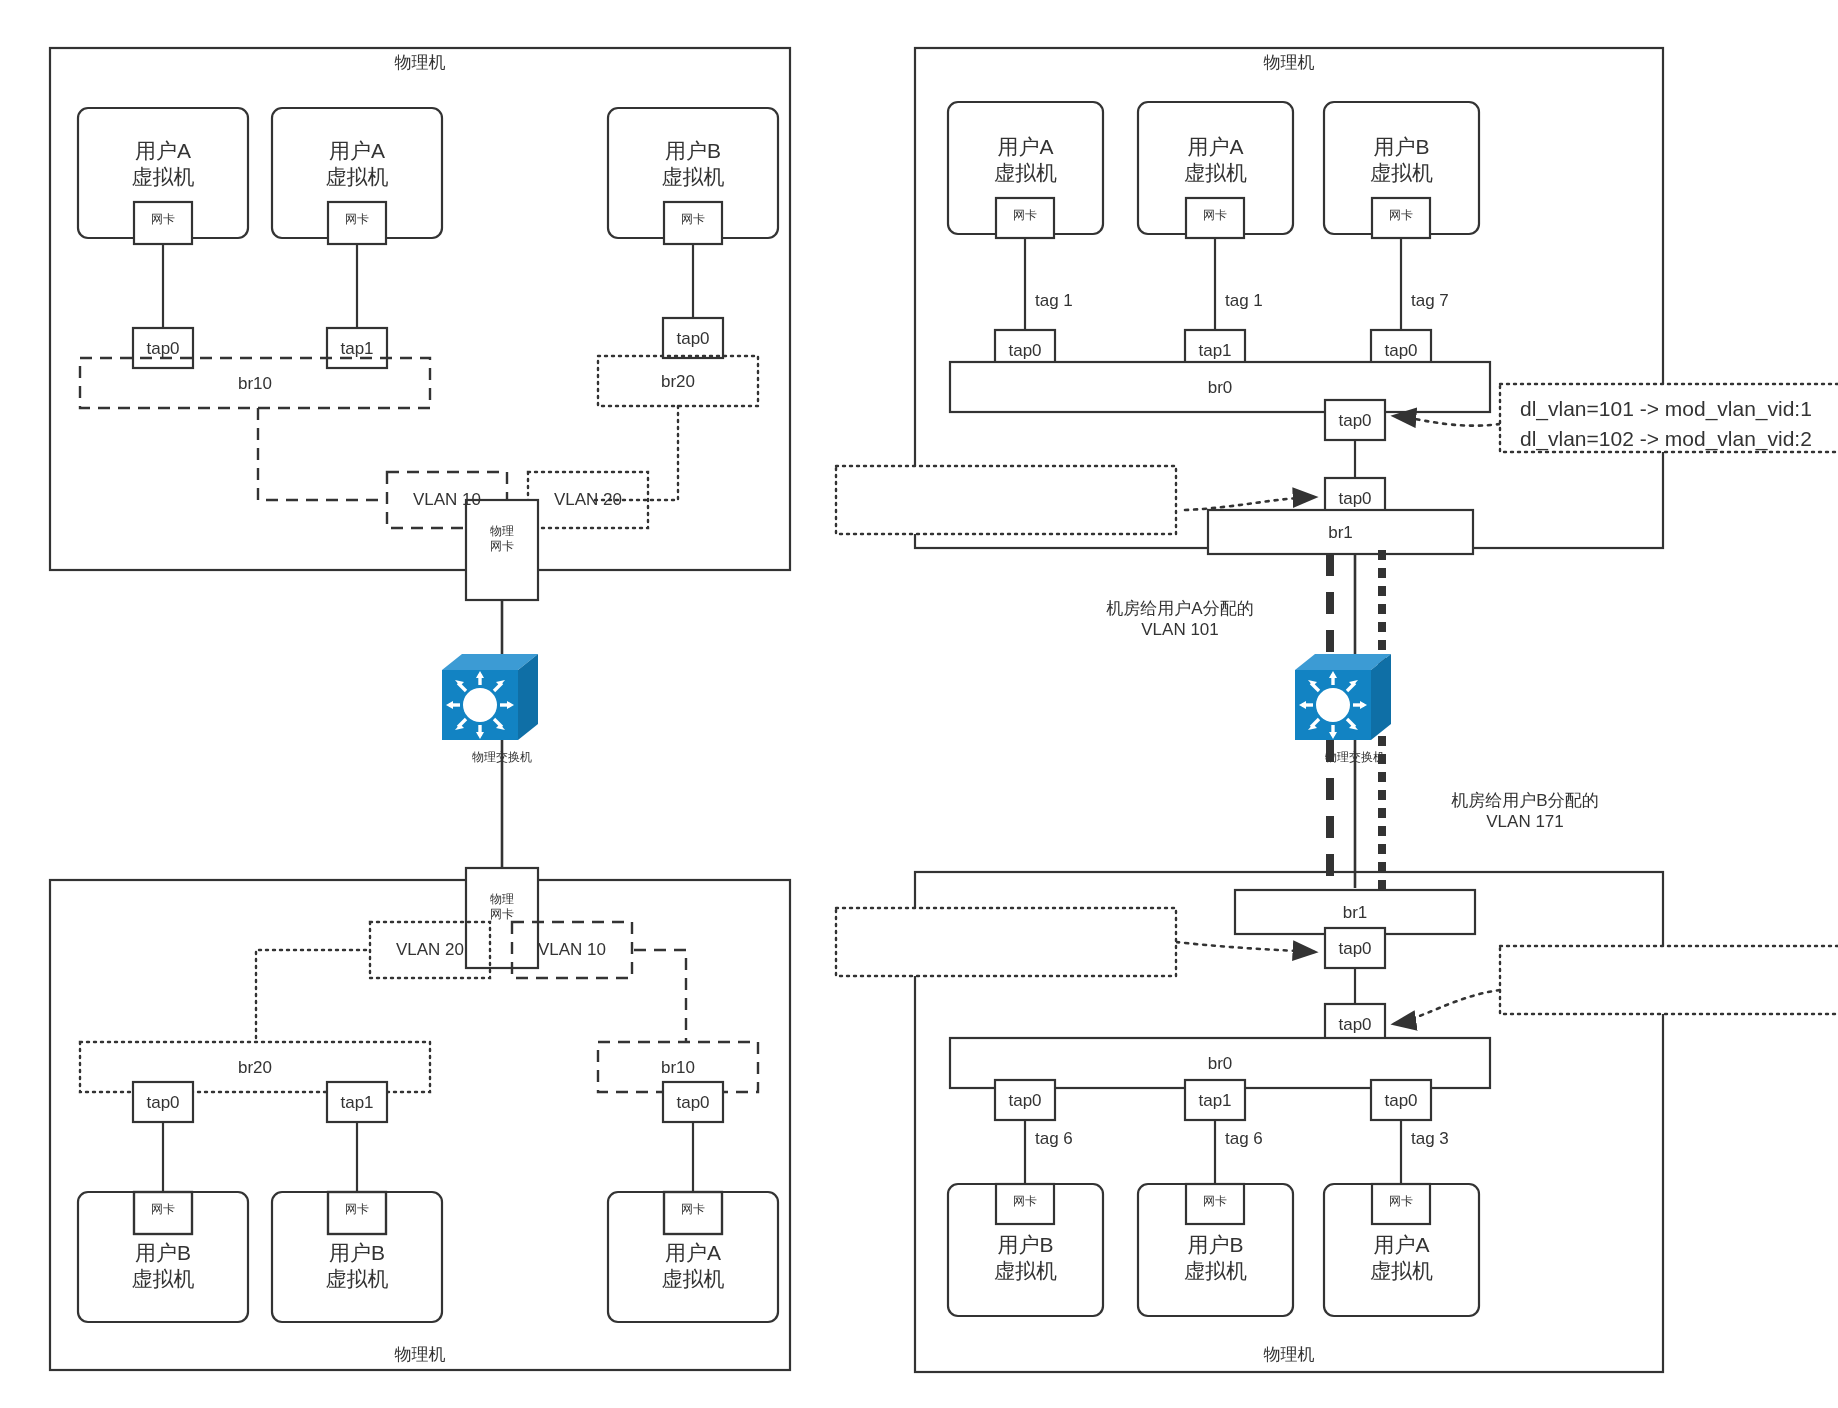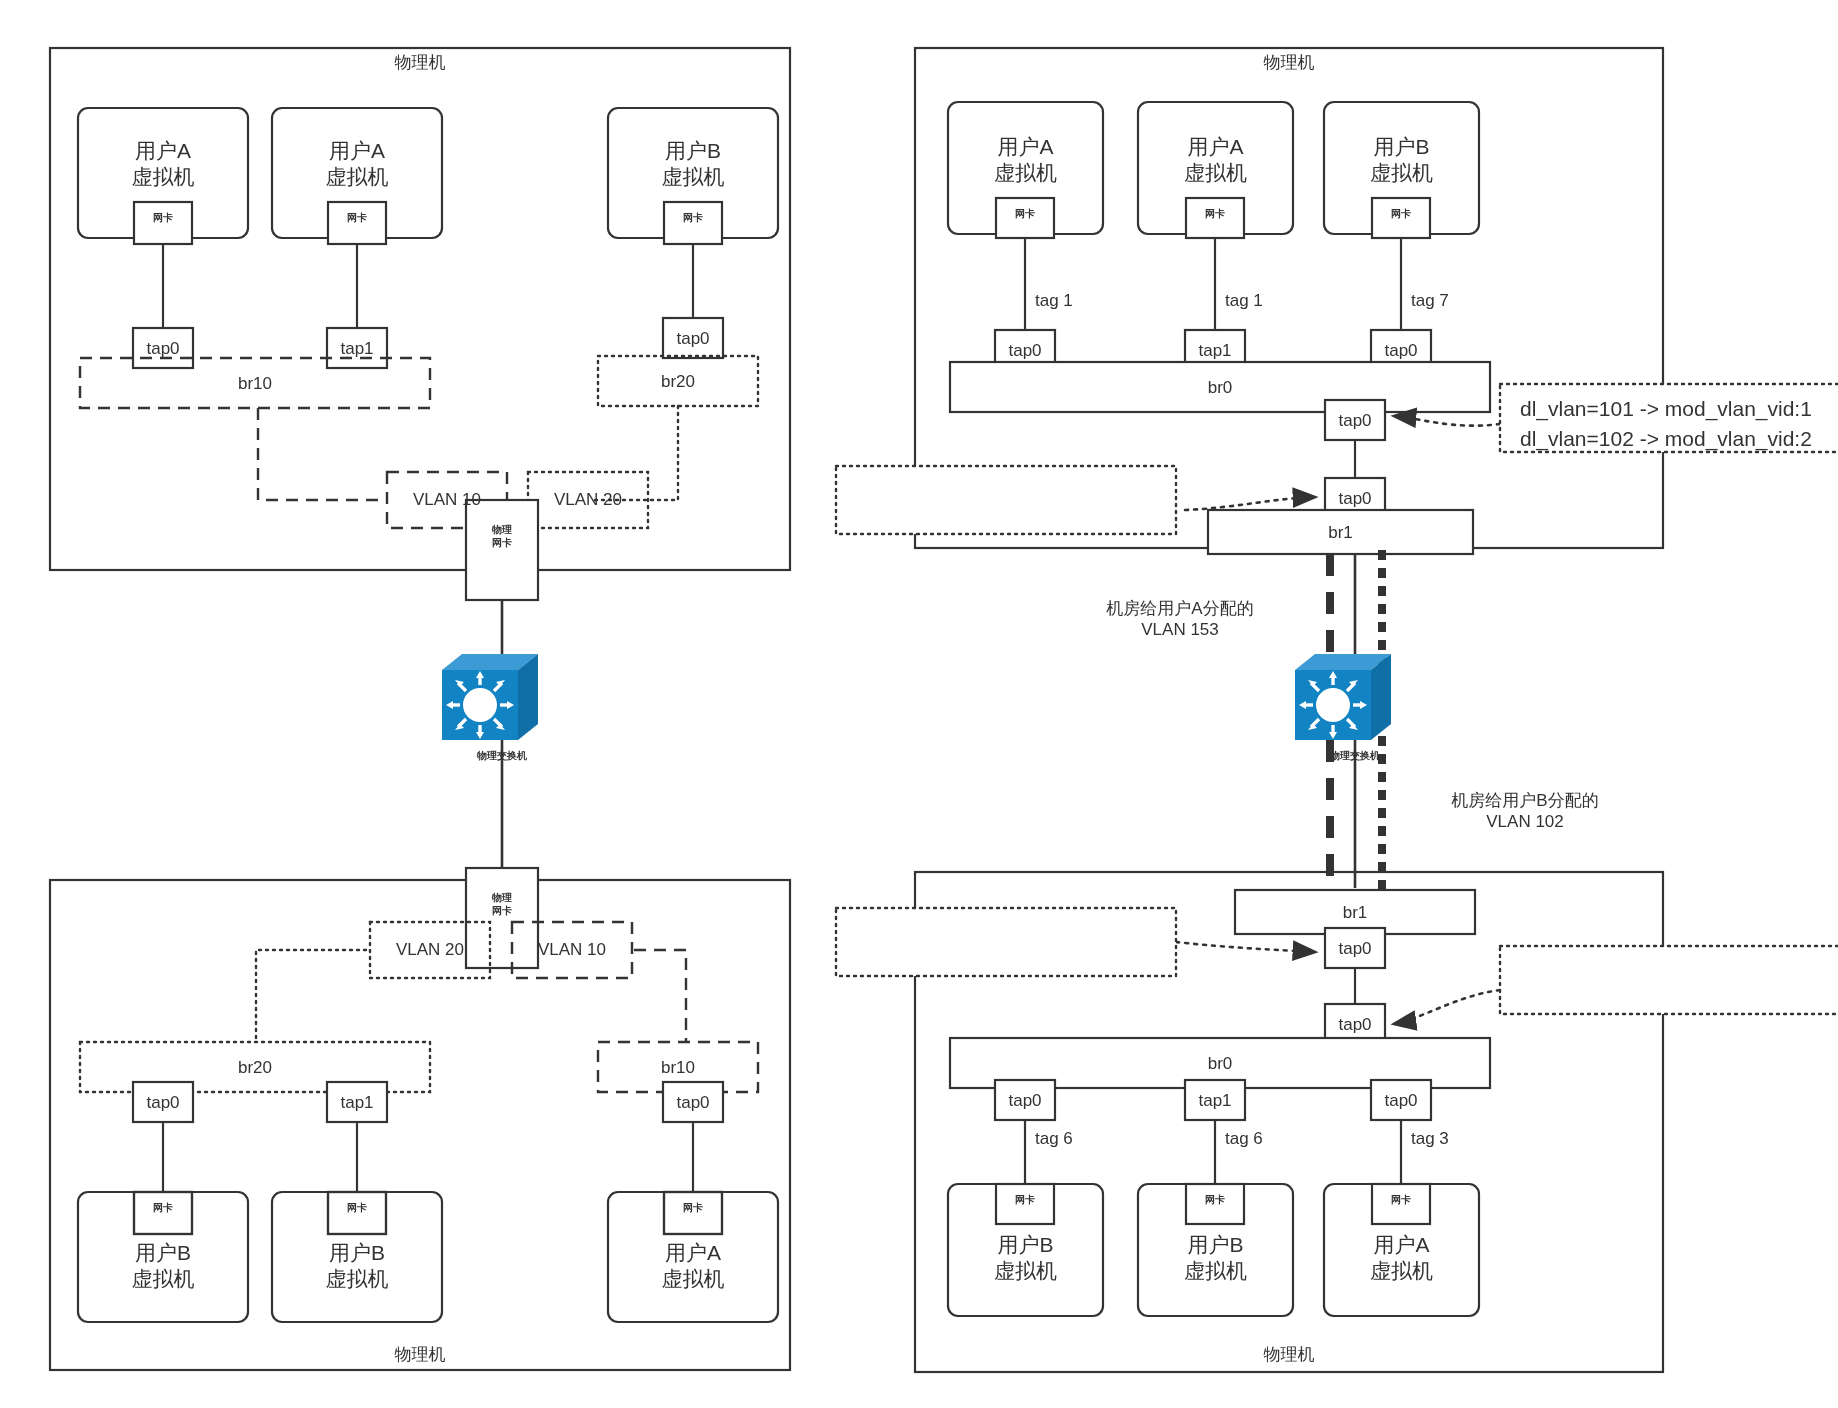--- a/index.html
+++ b/index.html
@@ -1,21 +1,21 @@
 <!DOCTYPE html>
 <html><head>
 <meta charset="utf-8">
 <style>
   html,body{margin:0;padding:0;background:#ffffff;}
   body{font-family:"Liberation Sans","DejaVu Sans",sans-serif;color:#333333;}
   #stage{position:relative;width:1838px;height:1408px;overflow:hidden;background:#fff;}
   #svgroot{position:absolute;left:0;top:0;width:1838px;height:1408px;}
   .lbl{position:absolute;color:#333;font-size:17px;line-height:1.25;text-align:center;white-space:pre;}
   .lbl.big{font-size:21px;}
-  .lbl.sm{font-size:10px;font-weight:bold;}
+  .lbl.sm{font-size:12px;}
   .flowtext{position:absolute;font-size:21px;line-height:1.45;color:#333;text-align:center;white-space:pre;}
   .switch{position:absolute;width:0;height:0;}
 </style>
 </head>
 <body>
 
 <div id="stage">
 
   <svg id="svgroot" viewBox="0 0 1838 1408">
     <defs>
@@ -287,23 +287,23 @@
 
   <div class="lbl" style="left:950px;top:377px;width:540px;">br0</div>
   <div class="lbl" style="left:1325px;top:410px;width:60px;">tap0</div>
   <div class="lbl" style="left:1325px;top:488px;width:60px;">tap0</div>
   <div class="lbl" style="left:1208px;top:522px;width:265px;">br1</div>
 
   <div class="flowtext" style="left:1520px;top:394px;">dl_vlan=101 -&gt; mod_vlan_vid:1
 dl_vlan=102 -&gt; mod_vlan_vid:2</div>
 
   <div class="lbl" style="left:1060px;top:598px;width:240px;">机房给用户A分配的
-VLAN 153</div>
+VLAN 101</div>
   <div class="lbl" style="left:1405px;top:790px;width:240px;">机房给用户B分配的
-VLAN 102</div>
+VLAN 171</div>
 
   <div class="switch" style="left:1355px;top:702px;">
     <svg width="160" height="120" viewBox="0 0 160 120" style="position:absolute;left:-80px;top:-58px;">
       <polygon points="20,26 96,26 116,10 40,10" fill="#3C9BD4"></polygon>
       <polygon points="96,26 96,96 116,80 116,10" fill="#0F6FA6"></polygon>
       <rect x="20" y="26" width="76" height="70" fill="#1283C3"></rect>
       <circle cx="58" cy="61" r="17" fill="#ffffff"></circle>
       <g stroke="#ffffff" stroke-width="3.4" fill="none">
         <path d="M58,41 L58,30"></path>
           <path d="M58,81 L58,92"></path>

